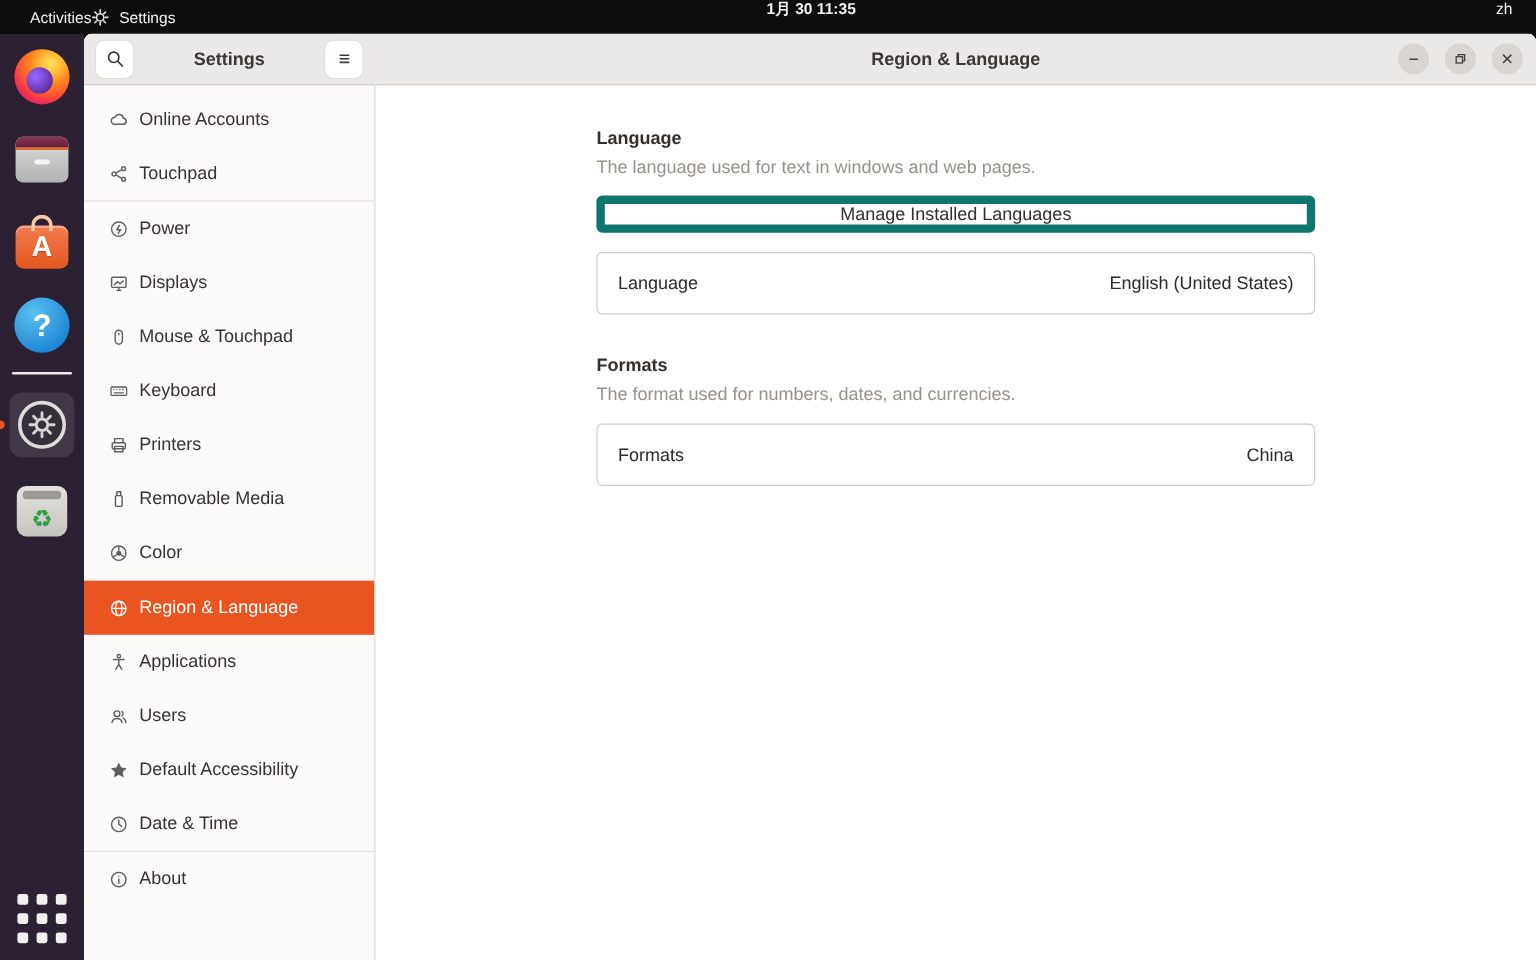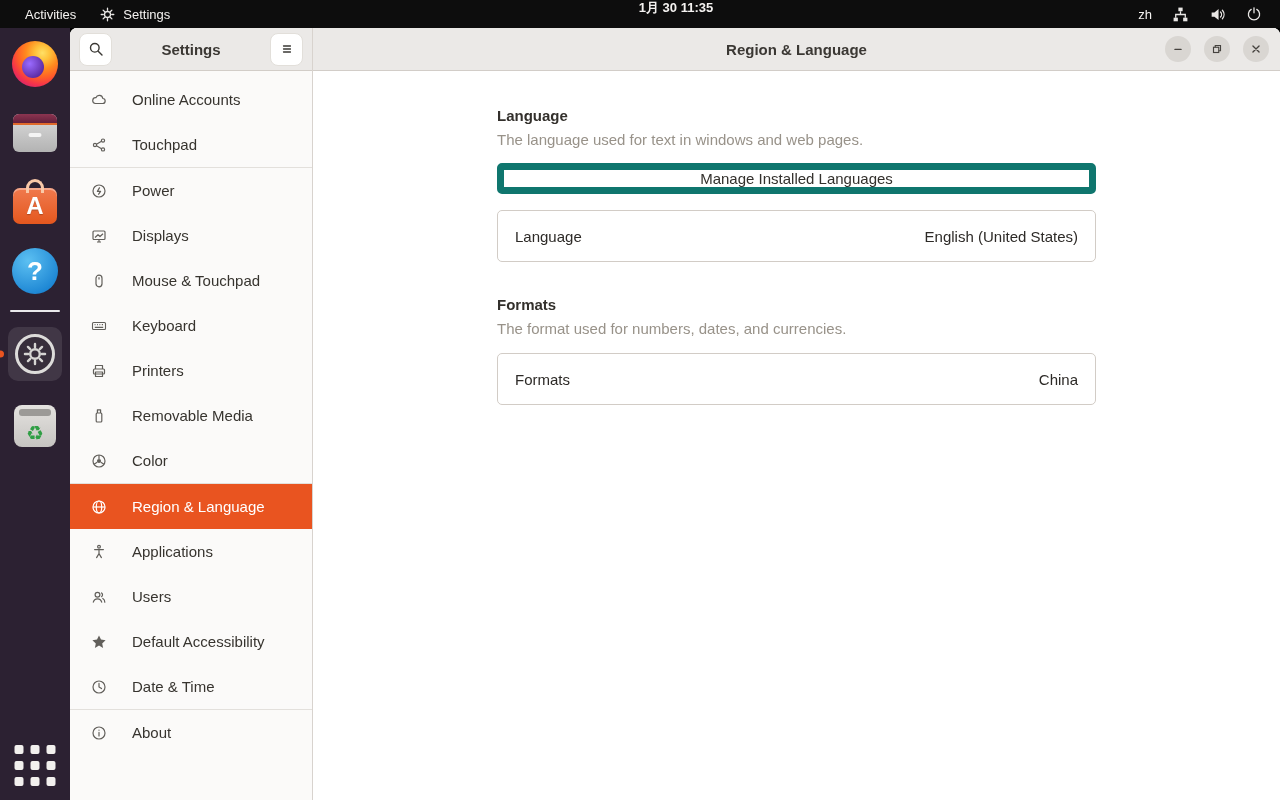--- a/index.html
+++ b/index.html
@@ -7,25 +7,25 @@
     --header_bg:#ebe9e7; --sidebar_bg:#fbfaf9; --selected_text:#ffffff;
   }
   *{box-sizing:border-box; margin:0; padding:0;}
   html,body{width:1280px;height:800px;overflow:hidden;}
   body{font-family:"Liberation Sans", sans-serif; background:#000; position:relative;}
   svg{display:block;}
 
   
   #topbar{position:absolute;left:0;top:0;width:1280px;height:28px;background:var(--topbar_bg,#0d0d0d);
     color:#f4f2f0;font-size:13px;display:flex;align-items:center;z-index:5;}
-  .tb-left{display:flex;align-items:center;gap:24px;padding-left:25px;}
+  .tb-left{display:flex;align-items:center;padding-left:25px;}
   .tb-item{display:flex;align-items:center;gap:8px;height:28px;cursor:default;}
   .tb-clock{position:absolute;left:676px;top:0;height:16px;transform:translateX(-50%);
     display:flex;align-items:center;font-weight:bold;}
-  .tb-right{position:absolute;right:0;top:0;height:28px;display:flex;align-items:center;gap:20px;padding-right:18px;}
+  .tb-right{position:absolute;right:0;top:0;height:28px;display:flex;align-items:center;gap:20px;padding-right:18px;flex-direction:column;}
   .tb-icon{opacity:.95;}
 
   
   #dock{position:absolute;left:0;top:28px;width:70px;height:772px;background:var(--dock_bg,#2c2132);
     display:flex;flex-direction:column;align-items:center;padding-top:12px;gap:21px;}
   .dock-item{width:48px;height:48px;display:flex;align-items:center;justify-content:center;position:relative;}
   .ff-outer{width:46px;height:46px;border-radius:50%;
     background:radial-gradient(circle at 66% 26%, #ffe066 0%, #ffc23b 16%, #ff8a1e 36%, #ff5c29 55%, #f5334b 70%, #c81f7c 88%, #8f1d8f 100%);
     display:flex;align-items:center;justify-content:center;}
   .ff-inner{width:22px;height:22px;border-radius:50%;margin-top:6px;margin-right:4px;
@@ -66,21 +66,21 @@
     display:flex;align-items:center;position:relative;flex:none;}
   .header-title{position:absolute;left:0;right:0;text-align:center;font-size:15px;font-weight:bold;color:#3b3834;}
 
   
   #sidebar{width:243px;flex:none;display:flex;flex-direction:column;border-right:1px solid #d8d3ce;background:var(--sidebar_bg,#fbfaf9);}
   .hbtn{width:33px;height:33px;border-radius:8px;background:#fff;border:1px solid #e2dfda;
     display:flex;align-items:center;justify-content:center;color:#3a3834;cursor:pointer;}
   .sidebar-header .hbtn.search{position:absolute;left:9px;}
   .sidebar-header .hbtn.menu{position:absolute;right:9px;}
   #side-list{flex:1;overflow:hidden;padding-top:6px;}
-  .srow{height:45px;display:flex;align-items:center;gap:25px;padding-left:21px;
+  .srow{height:45px;display:flex;align-items:center;gap:9px;padding-left:21px;
     font-size:15px;color:#37342f;cursor:pointer;}
   .srow .sic{width:16px;height:16px;opacity:.78;flex:none;}
   .srow.sel{background:var(--accent,#E95420);color:var(--selected_text,#fff);}
   .srow.sel .sic{opacity:1;}
   .side-sep{height:1px;background:#e3e0dc;}
 
   
   #main{flex:1;display:flex;flex-direction:column;background:#fff;}
   .win-controls{position:absolute;right:11px;display:flex;gap:13px;}
   .wbtn{width:26px;height:26px;border-radius:50%;background:#d9d6d2;border:none;

